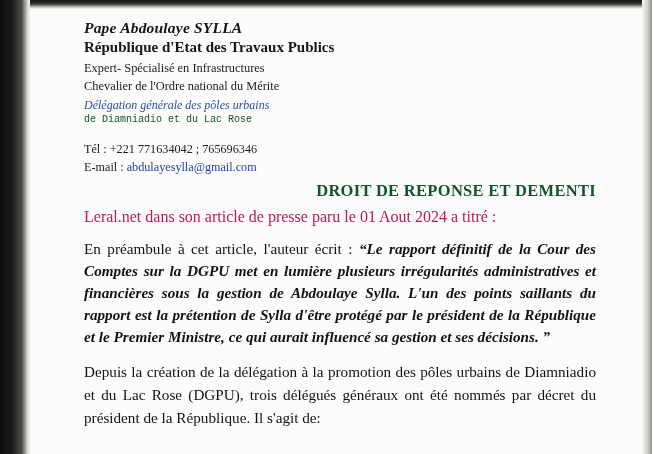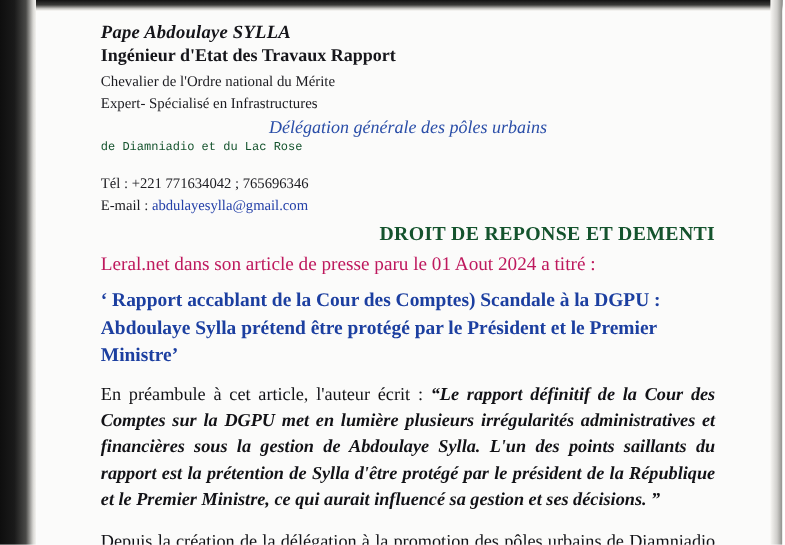--- a/index.html
+++ b/index.html
@@ -73,25 +73,24 @@
   .lh-sub {
     font-family: "Liberation Serif", serif;
     font-size: 12.4px;
     color: #1b1b20;
     line-height: 1.34;
     margin-top: 2px;
   }
   .lh-deleg {
     font-family: "Liberation Serif", serif;
     font-style: italic;
-    font-size: 15px;
+    font-size: 12px;
     color: #2a4ea8;
     line-height: 1.34;
     margin-top: 2px;
-    text-align: center;
   }
   .lh-deleg2 {
     font-family: Liberation Mono, monospace;
     font-size: 10px;
     color: #14532d;
     line-height: 1.34;
   }
   .lh-contact {
     font-family: "Liberation Serif", serif;
     font-size: 12.2px;
@@ -161,36 +160,35 @@
 
 <div class="page">
   <div class="scan-edge-top"></div>
   <div class="scan-edge-left"></div>
   <div class="scan-edge-right"></div>
 
   <div class="content">
 
     <div class="letterhead">
       <div class="lh-name">Pape Abdoulaye SYLLA</div>
-      <div class="lh-title">Ingénieur d'Etat des Travaux Rapport</div>
+      <div class="lh-title">République d'Etat des Travaux Publics</div>
+      <div class="lh-sub">Expert- Spécialisé en Infrastructures</div>
       <div class="lh-sub">Chevalier de l'Ordre national du Mérite</div>
-      <div class="lh-sub">Expert- Spécialisé en Infrastructures</div>
       <div class="lh-deleg">Délégation générale des pôles urbains</div>
       <div class="lh-deleg2">de Diamniadio et du Lac Rose</div>
       <div class="lh-contact">Tél : +221 771634042 ; 765696346</div>
       <div class="lh-mail">
         <span>E-mail : </span><span class="mail-link">abdulayesylla@gmail.com</span>
       </div>
     </div>
 
     <div class="doc-title">DROIT DE REPONSE ET DEMENTI</div>
 
     <div class="lead">Leral.net dans son article de presse paru le 01 Aout 2024 a titré :</div>
 
-    <div class="headline">‘ Rapport accablant de la Cour des Comptes) Scandale à la DGPU : Abdoulaye Sylla prétend être protégé par le Président et le Premier Ministre’</div>
 
     <div class="para">
       <span>En préambule à cet article, l'auteur écrit : </span><span class="quote">“Le rapport définitif de la Cour des Comptes sur la DGPU met en lumière plusieurs irrégularités administratives et financières sous la gestion de Abdoulaye Sylla. L'un des points saillants du rapport est la prétention de Sylla d'être protégé par le président de la République et le Premier Ministre, ce qui aurait influencé sa gestion et ses décisions. ”</span>
     </div>
 
     <div class="para-plain">Depuis la création de la délégation à la promotion des pôles urbains de Diamniadio et du Lac Rose (DGPU), trois délégués généraux ont été nommés par décret du président de la République. Il s'agit de:</div>
 
   </div>
 </div>
 

